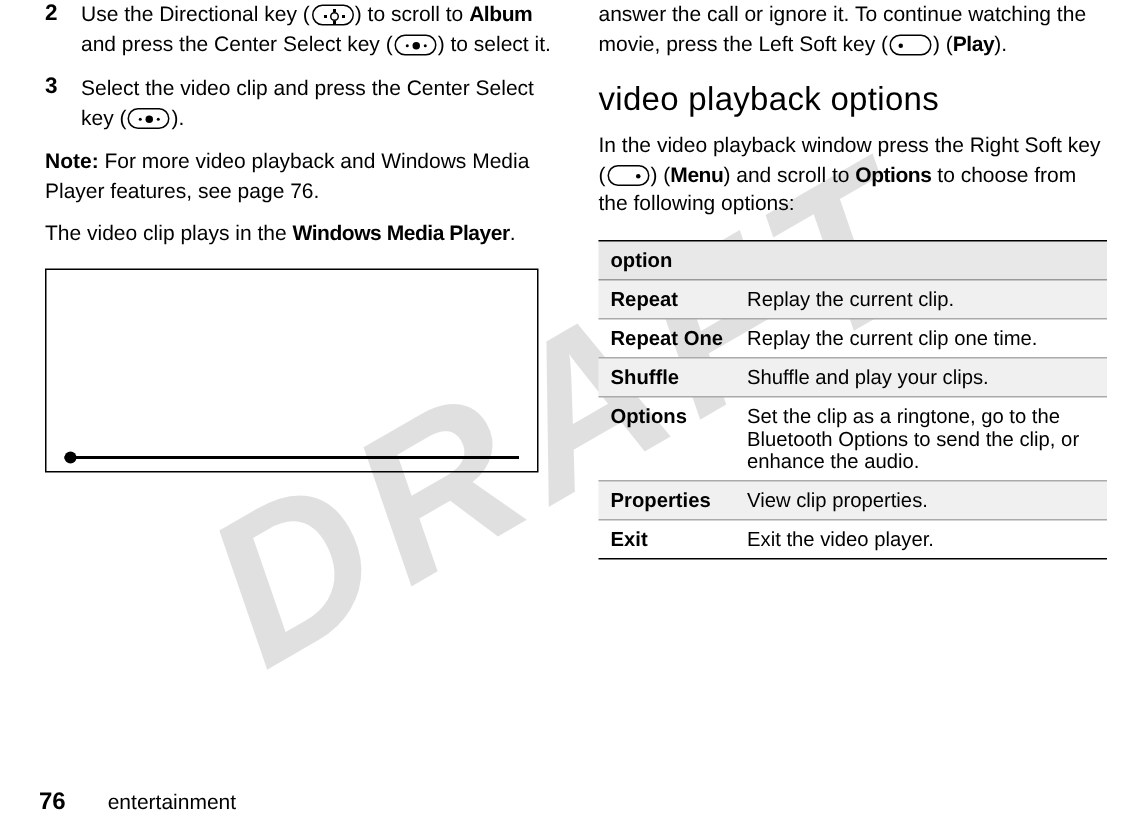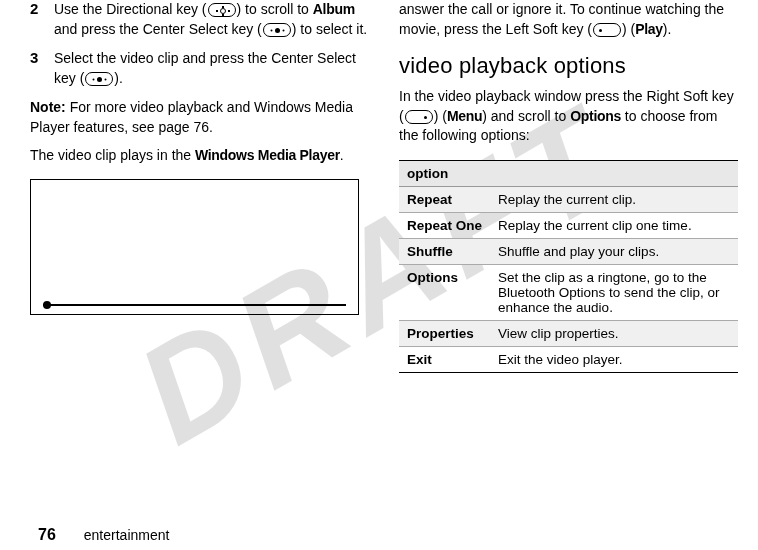--- a/index.html
+++ b/index.html
@@ -133,21 +133,21 @@
     border-bottom: 1px solid #aaa;
   }
   table.opts tr.shaded td:first-child, table.opts tr td:first-child { }
   table.opts tr.shaded { background: #f0f0f0; border-radius: 11px; }
   table.opts tr:last-child td { border-bottom: 1.5px solid #000; }
   .optname { font-family:"Arial Narrow",Arial; font-weight:bold; white-space:nowrap; width:80px; }
 
   .footer {
     position:absolute;
     bottom: 6px;
-    left: 38px;
+    left: 26px;
     font-size: 14px;
     display:flex; gap: 28px; align-items:baseline;
   }
   .footer .pn { font-weight: bold; font-size: 16px; }
 </style>
 </head>
 <body>
 
 <div class="watermark">DRAFT</div>
 

